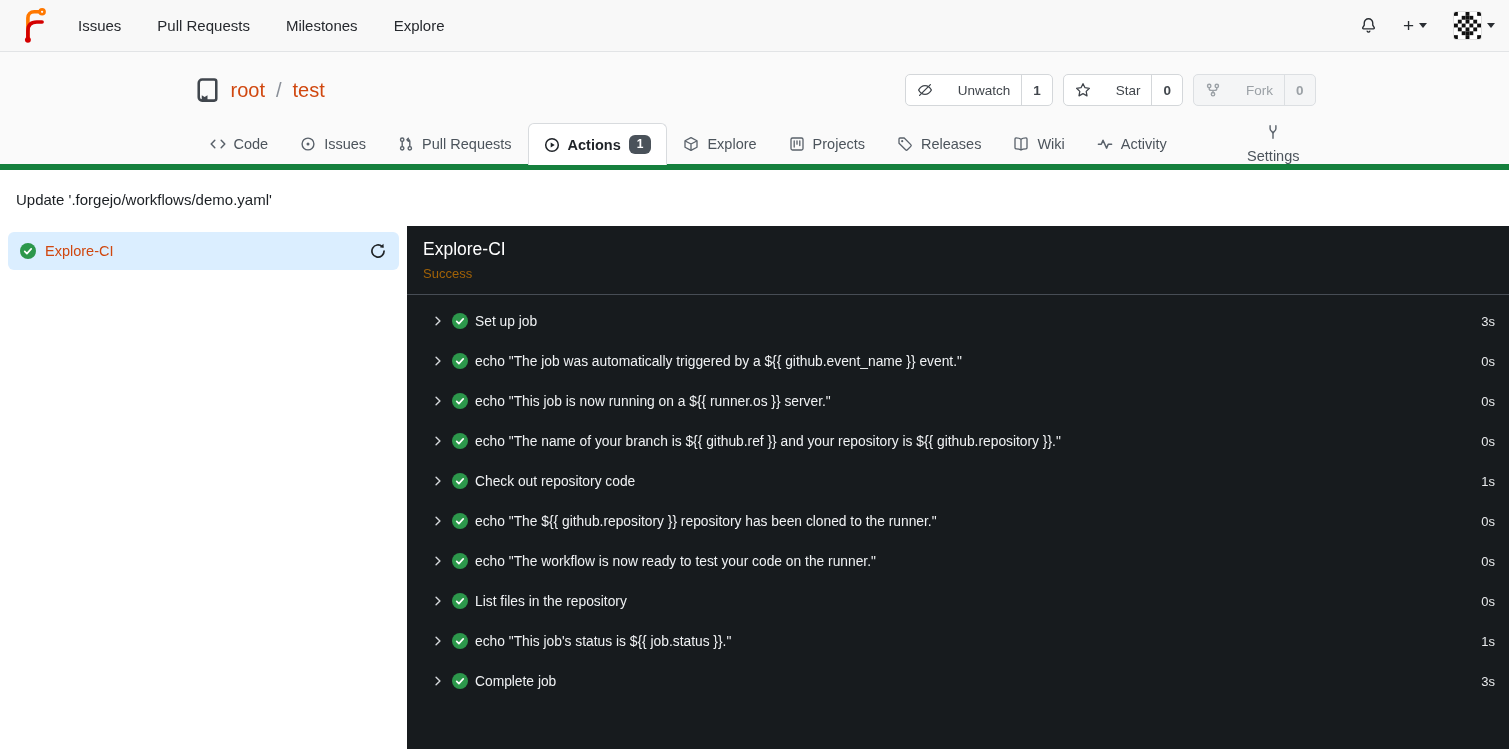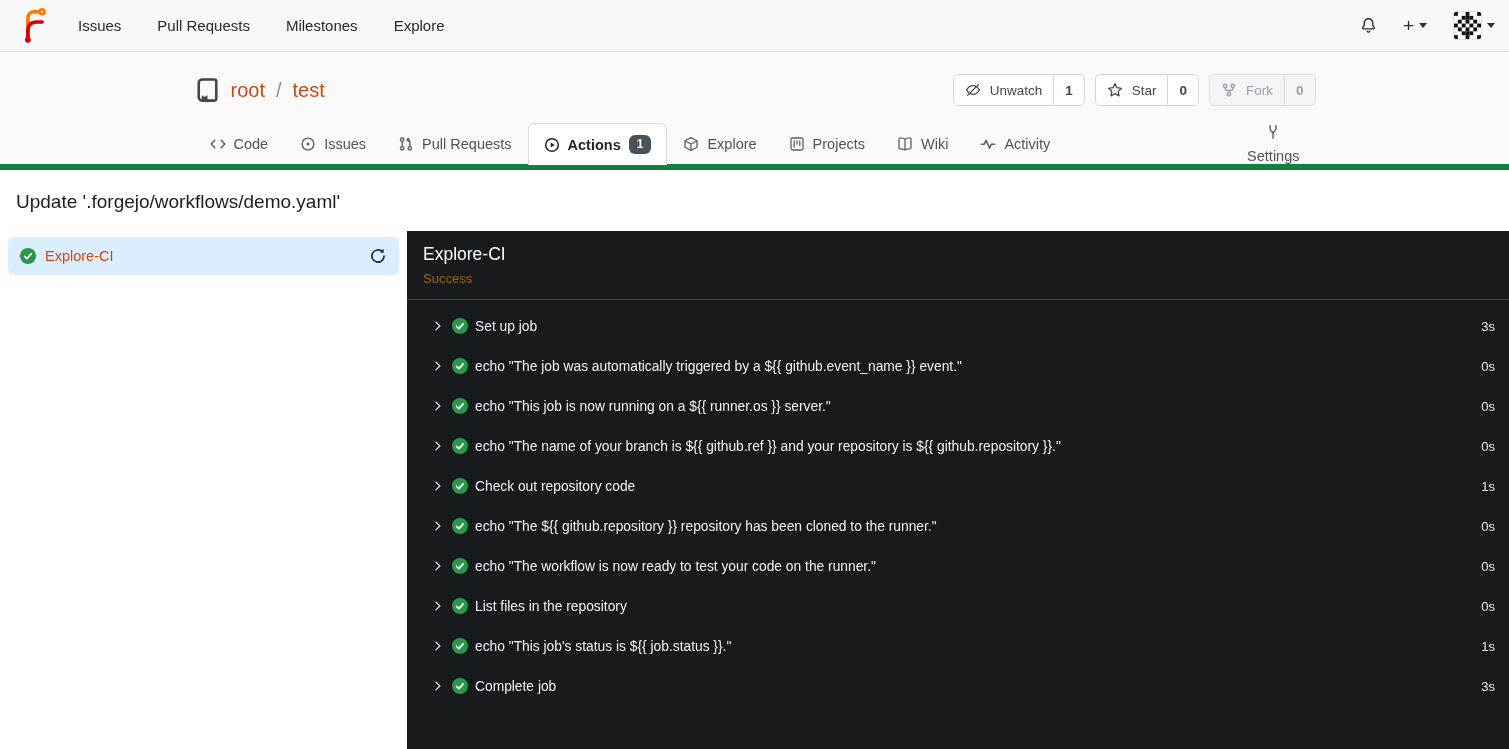--- a/index.html
+++ b/index.html
@@ -25,39 +25,39 @@
   .repo-header { background:#fafafa; border-bottom:6px solid #15803d; }
   .repo-header-inner { max-width:1122px; margin:0 auto; padding-top:17px; }
   .repo-title-row { display:flex; align-items:center; gap:10px; height:42px; }
   .repo-icon { color:#40464d; }
   .repo-crumb { font-size:20px; color:#d0470f; }
   .repo-sep { font-size:20px; color:#8a9099; margin:0 1px; }
   .repo-actions { margin-left:auto; display:flex; gap:10px; }
   .btn-group { display:flex; align-items:stretch; height:32px; background:#fff;
                border:1px solid #d4d7da; border-radius:5px; overflow:hidden;
                font-size:13.5px; color:#41464c; }
-  .btn-main { display:flex; align-items:center; gap:9px; padding:0 11px; }
+  .btn-main { display:flex; align-items:center; gap:25px; padding:0 11px; }
   .btn-count { display:flex; align-items:center; padding:0 11px; border-left:1px solid #d4d7da; font-weight:600; }
   .btn-group.disabled { background:#f4f5f6; color:#9ba1a6; border-color:#dcdfe2; }
   .btn-group.disabled .btn-count { border-left-color:#dcdfe2; }
 
   .repo-tabs { display:flex; align-items:flex-end; margin-top:12px; font-size:14.5px; color:#4c545c; }
   .tab { display:flex; align-items:center; gap:8px; padding:0 15px; height:41px;
          border:1px solid transparent; border-bottom:none; }
   .tab svg { color:#59616a; }
   .tab.active { background:#fff; border-color:#d8dbde; border-radius:6px 6px 0 0;
                 color:#1f2328; font-weight:700; position:relative; margin-bottom:-1px;
                 height:42px; }
   .tab.active svg { color:#1f2328; }
   .tab-badge { background:#4a525a; color:#fff; font-size:12px; font-weight:600;
                border-radius:6px; padding:2px 8px; line-height:1.2; }
   .tab.settings { margin-left:auto;flex-direction:column; }
 
   
-  .run-title { font-size:19px; font-weight:400; color:#1b1f23; padding:21px 16px 18px 16px; }
+  .run-title { font-size:15px; font-weight:400; color:#1b1f23; padding:21px 16px 18px 16px; }
   .run-layout { display:flex; height:527px; }
   .run-sidebar { width:407px; background:#fff; padding:6px 8px; }
   .job-item { height:38px; display:flex; align-items:center; gap:9px; padding:0 12px;
               background:#dbeeff; border-radius:6px; }
   .job-label { color:#d0470f; font-size:14.5px; }
   .job-refresh { margin-left:auto; color:#212529; }
 
   .run-panel { flex:1; background:#171b1e; color:#f0f2f4; display:flex; flex-direction:column; }
   .panel-header { padding:13px 16px 13px 16px; border-bottom:1px solid #474d55; }
   .panel-title { font-size:17.5px; color:#fff; }
@@ -299,20 +299,26 @@
           <span>Explore</span>
         </a>
         <a class="tab">
           <svg width="16" height="16" viewBox="0 0 16 16">
               <use href="#i-project"></use>
             </svg>
           <span>Projects</span>
         </a>
         <a class="tab">
           <svg width="16" height="16" viewBox="0 0 16 16">
+              <use href="#i-tag"></use>
+            </svg>
+          <span>Releases</span>
+        </a>
+        <a class="tab">
+          <svg width="16" height="16" viewBox="0 0 16 16">
               <use href="#i-book-open"></use>
             </svg>
           <span>Wiki</span>
         </a>
         <a class="tab">
           <svg width="16" height="16" viewBox="0 0 16 16">
               <use href="#i-pulse"></use>
             </svg>
           <span>Activity</span>
         </a>

